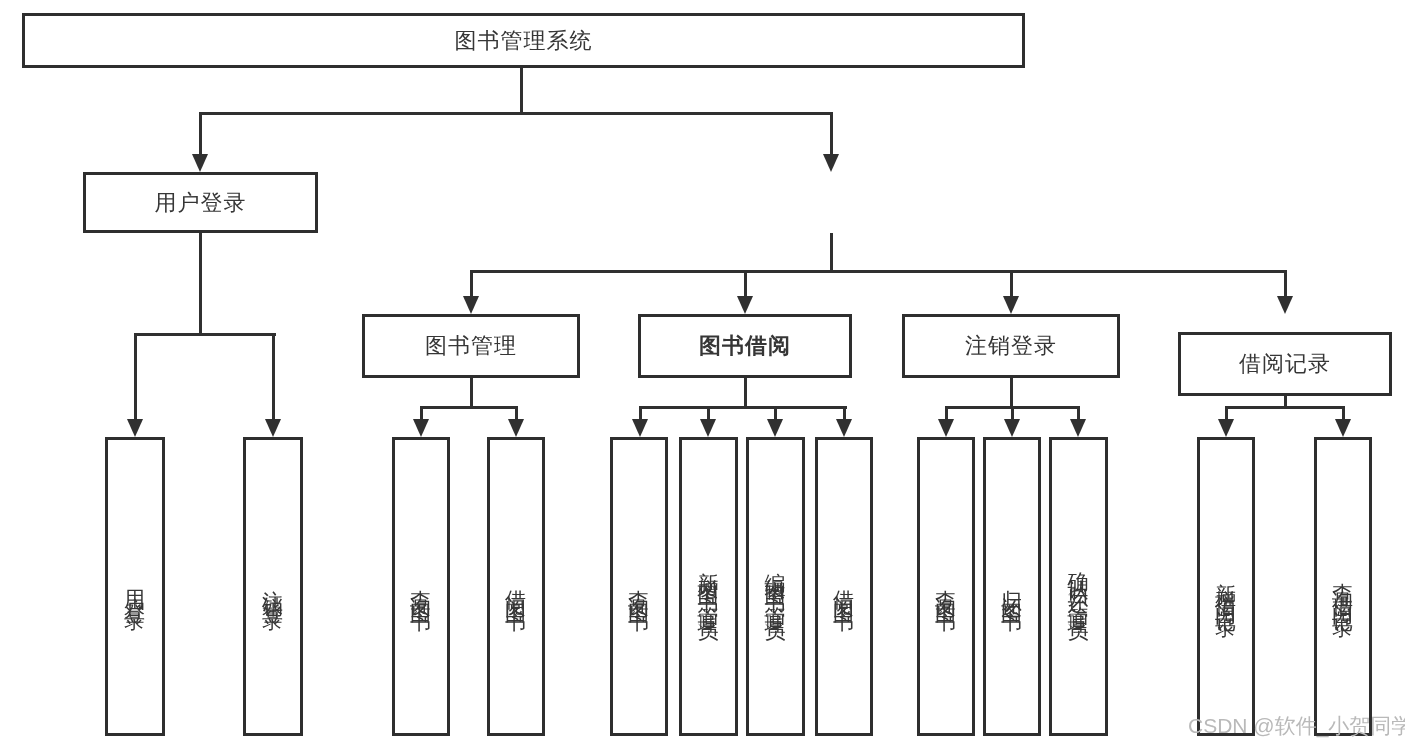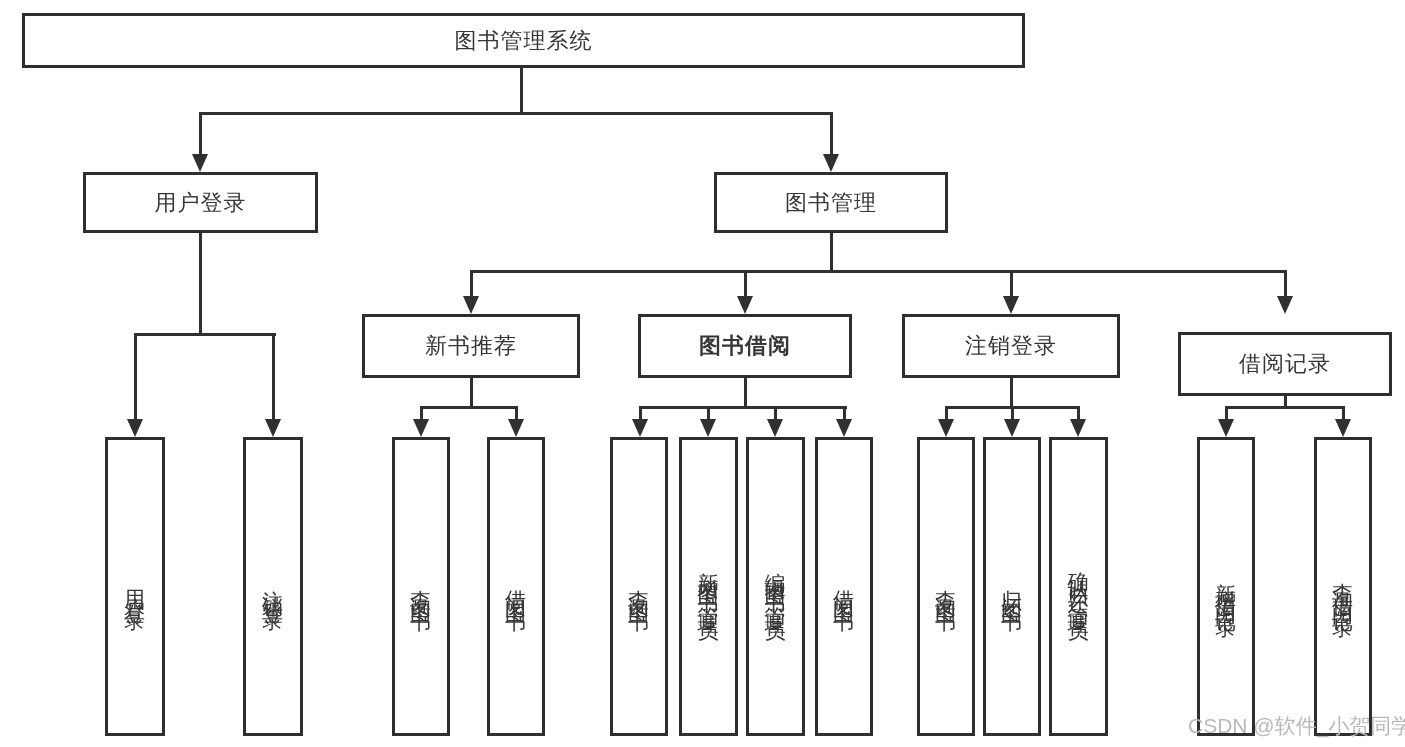--- a/index.html
+++ b/index.html
@@ -93,26 +93,23 @@
   <div class="ar" style="left:1218px;top:419px;"></div>
   <div class="ar" style="left:1335px;top:419px;"></div>
 
   <div class="node h" style="left:22px;top:13px;width:1003px;height:55px;">
     <span>图书管理系统</span>
   </div>
 
   <div class="node h" style="left:83px;top:172px;width:235px;height:61px;">
     <span>用户登录</span>
   </div>
-  <div class="node h" style="left:714px;top:172px;width:234px;height:61px;">
-    <span>图书管理</span>
-  </div>
 
   <div class="node h" style="left:362px;top:314px;width:218px;height:64px;">
-    <span>新书推荐</span>
+    <span>图书管理</span>
   </div>
   <div class="node h" style="left:638px;top:314px;width:214px;height:64px;font-weight:bold;">
     <span>图书借阅</span>
   </div>
   <div class="node h" style="left:902px;top:314px;width:218px;height:64px;">
     <span>注销登录</span>
   </div>
   <div class="node h" style="left:1178px;top:332px;width:214px;height:64px;">
     <span>借阅记录</span>
   </div>

